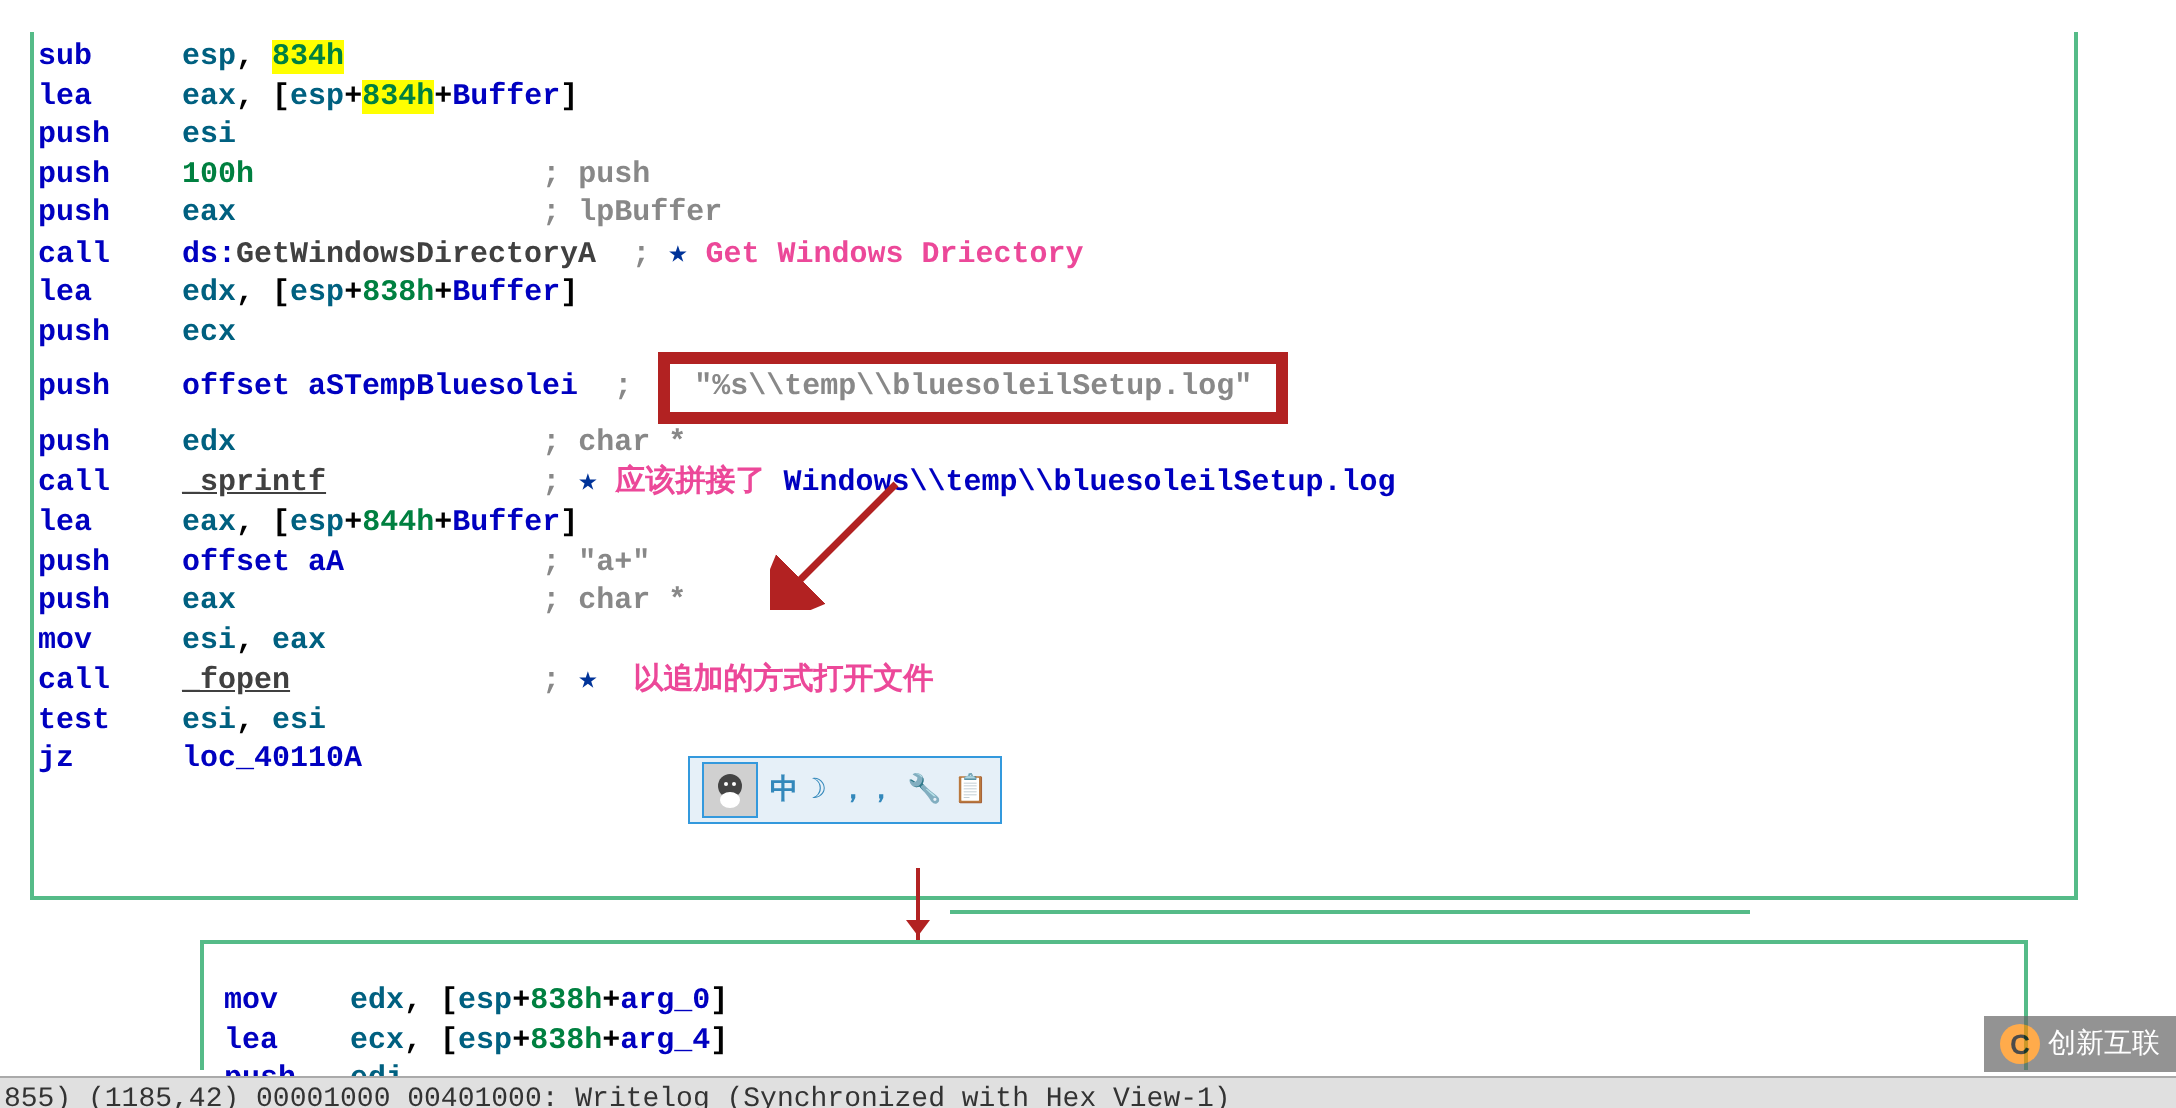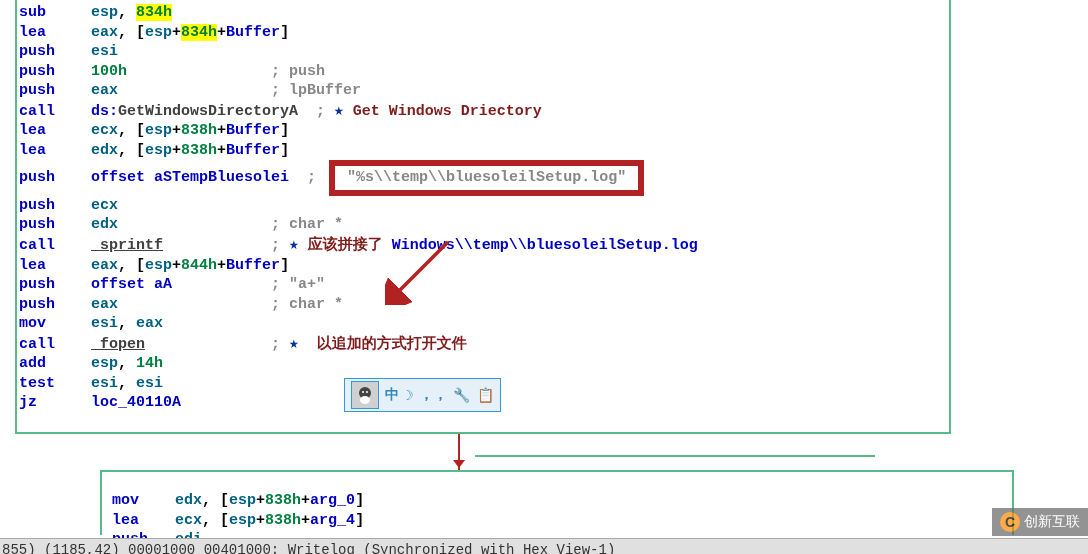--- a/index.html
+++ b/index.html
@@ -13,23 +13,23 @@
       position: relative;
     }
     .code-block {
       position: absolute;
       border: 2px solid #55bb88;
       background: #ffffff;
       padding: 3px 2px;
       line-height: 1.3;
     }
     .main-block {
-      top: 0px;
+      top: 16px;
       left: 15px;
-      width: 936px;
+      width: 1024px;
       height: 434px;
       border-top: none;
     }
     .sub-block {
       top: 470px;
       left: 100px;
       width: 914px;
       height: 65px;
       border-bottom: none;
     }
@@ -37,21 +37,21 @@
       white-space: pre;
       font-weight: bold;
     }
     .mnemonic { color: #0000c0; }
     .register { color: #006080; }
     .immediate { color: #008040; }
     .identifier { color: #0000c0; }
     .function { color: #404040; }
     .underline { text-decoration: underline; text-align: center; }
     .comment { color: #888888; }
-    .comment-zh { color: #7f1d1d; }
+    .comment-zh { color: #ec4899; }
     .star { color: #003399; font-size: 16px; }
     .hl-yellow { background: #ffff00; }
     .string-box {
       display: inline-block;
       border: 6px solid #b22222;
       padding: 2px 12px;
       color: #888888;
       font-weight: bold;
       margin-left: 4px;
     }
@@ -146,32 +146,30 @@
 <body>
 
 <div class="code-block main-block">
   <div id="main-lines">
       <div class="code-line"><span class="mnemonic">sub     </span><span class="register">esp</span>, <span class="immediate hl-yellow">834h</span>           </div>
       <div class="code-line"><span class="mnemonic">lea     </span><span class="register">eax</span>, [<span class="register">esp</span>+<span class="immediate hl-yellow">834h</span>+<span class="identifier">Buffer</span>] </div>
       <div class="code-line"><span class="mnemonic">push    </span><span class="register">esi</span>                 </div>
       <div class="code-line"><span class="mnemonic">push    </span><span class="immediate">100h</span>                <span class="comment">; push</span></div>
       <div class="code-line"><span class="mnemonic">push    </span><span class="register">eax</span>                 <span class="comment">; lpBuffer</span></div>
       <div class="code-line"><span class="mnemonic">call    </span><span class="identifier">ds:</span><span class="function">GetWindowsDirectoryA</span> <span class="comment"> ; </span><span class="star">★</span><span class="comment-zh"> Get Windows Driectory</span></div>
-      <div class="code-line"><span class="mnemonic">lea     </span><span class="register">ecx</span>, [<span class="register">esp</span>+<span class="immediate">838h</span>+<span class="identifier">Buffer</span>] </div>
       <div class="code-line"><span class="mnemonic">lea     </span><span class="register">edx</span>, [<span class="register">esp</span>+<span class="immediate">838h</span>+<span class="identifier">Buffer</span>] </div>
+      <div class="code-line"><span class="mnemonic">push    </span><span class="register">ecx</span>                 </div>
       <div class="code-line"><span class="mnemonic">push    </span><span class="identifier">offset aSTempBluesolei</span> <span class="comment"> ; </span><span class="string-box">"%s\\temp\\bluesoleilSetup.log"</span></div>
-      <div class="code-line"><span class="mnemonic">push    </span><span class="register">ecx</span>                 </div>
       <div class="code-line"><span class="mnemonic">push    </span><span class="register">edx</span>                 <span class="comment">; char *</span></div>
       <div class="code-line"><span class="mnemonic">call    </span><span class="function underline">_sprintf</span>            <span class="comment">; </span><span class="star">★</span><span class="comment-zh"> 应该拼接了 </span><span class="identifier">Windows\\temp\\bluesoleilSetup.log</span></div>
       <div class="code-line"><span class="mnemonic">lea     </span><span class="register">eax</span>, [<span class="register">esp</span>+<span class="immediate">844h</span>+<span class="identifier">Buffer</span>] </div>
       <div class="code-line"><span class="mnemonic">push    </span><span class="identifier">offset aA</span>           <span class="comment">; "a+"</span></div>
       <div class="code-line"><span class="mnemonic">push    </span><span class="register">eax</span>                 <span class="comment">; char *</span></div>
       <div class="code-line"><span class="mnemonic">mov     </span><span class="register">esi</span>, <span class="register">eax</span>            </div>
       <div class="code-line"><span class="mnemonic">call    </span><span class="function underline">_fopen</span>              <span class="comment">; </span><span class="star">★</span><span class="comment-zh">  以追加的方式打开文件</span></div>
-      <div class="code-line"><span class="mnemonic">add     </span><span class="register">esp</span>, <span class="immediate">14h</span>            </div>
       <div class="code-line"><span class="mnemonic">test    </span><span class="register">esi</span>, <span class="register">esi</span>            </div>
       <div class="code-line"><span class="mnemonic">jz      </span><span class="identifier">loc_40110A</span>          </div>
     </div>
 </div>
 
 <div class="connector"></div>
 <div class="connector-arrow"></div>
 <div class="hline-green"></div>
 
 <div class="code-block sub-block">

